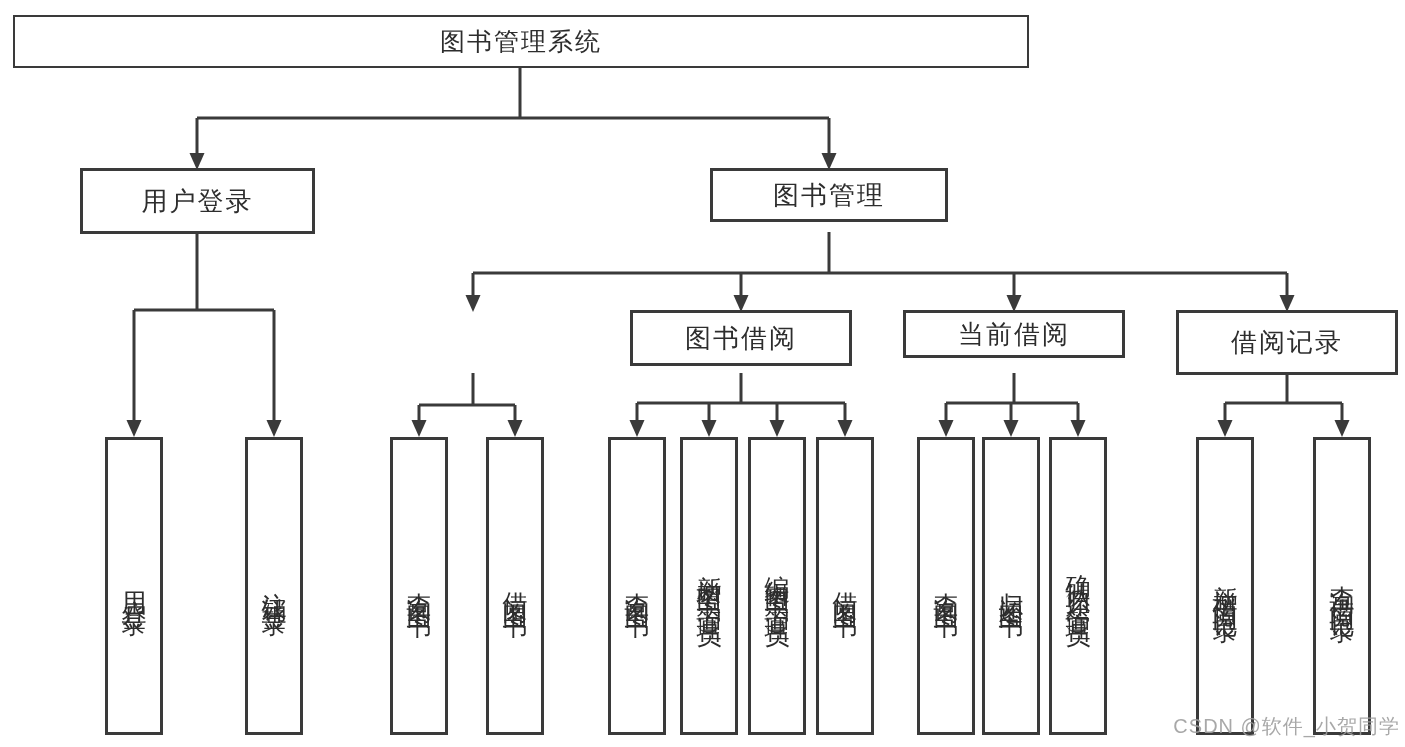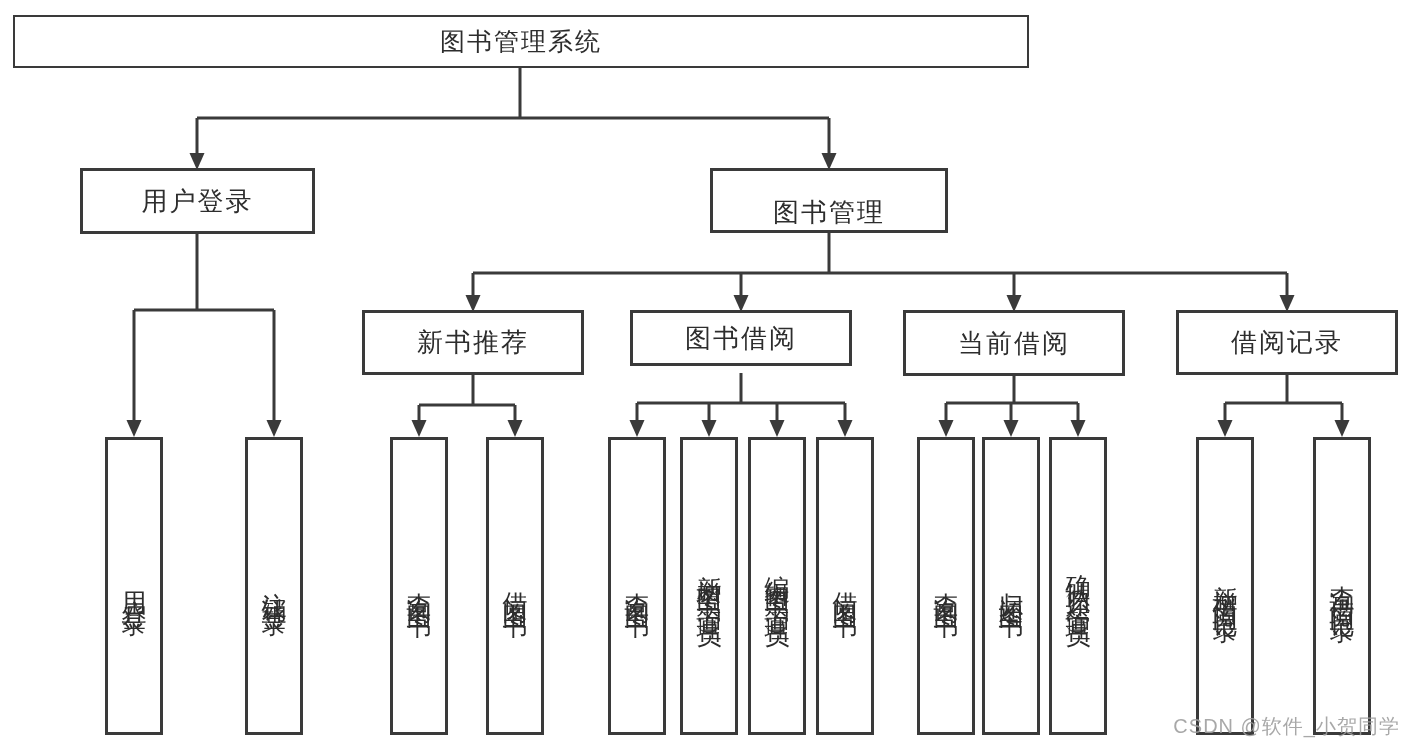--- a/index.html
+++ b/index.html
@@ -87,31 +87,28 @@
     </g>
   </svg>
 
   <div class="box lvl1" style="left:13px; top:15px; width:1016px; height:53px;">
     <span>图书管理系统</span>
   </div>
 
   <div class="box lvl2" style="left:80px; top:168px; width:235px; height:66px;">
     <span>用户登录</span>
   </div>
-  <div class="box lvl2" style="left:710px; top:168px; width:238px; height:65px;align-items:flex-end;">
+  <div class="box lvl2" style="left:710px; top:168px; width:238px; height:54px;">
     <span>图书管理</span>
   </div>
 
-  <div class="box lvl3" style="left:362px; top:310px; width:222px; height:65px;">
-    <span>新书推荐</span>
-  </div>
   <div class="box lvl3" style="left:630px; top:310px; width:222px; height:56px;">
     <span>图书借阅</span>
   </div>
-  <div class="box lvl3" style="left:903px; top:310px; width:222px; height:66px;">
+  <div class="box lvl3" style="left:903px; top:310px; width:222px; height:48px;">
     <span>当前借阅</span>
   </div>
   <div class="box lvl3" style="left:1176px; top:310px; width:222px; height:65px;text-align:center;">
     <span>借阅记录</span>
   </div>
 
   <div class="box leaf" style="left:105px; top:437px; width:58px; height:298px;">
     <span class="vtext">用户登录</span>
   </div>
   <div class="box leaf" style="left:245px; top:437px; width:58px; height:298px;">

